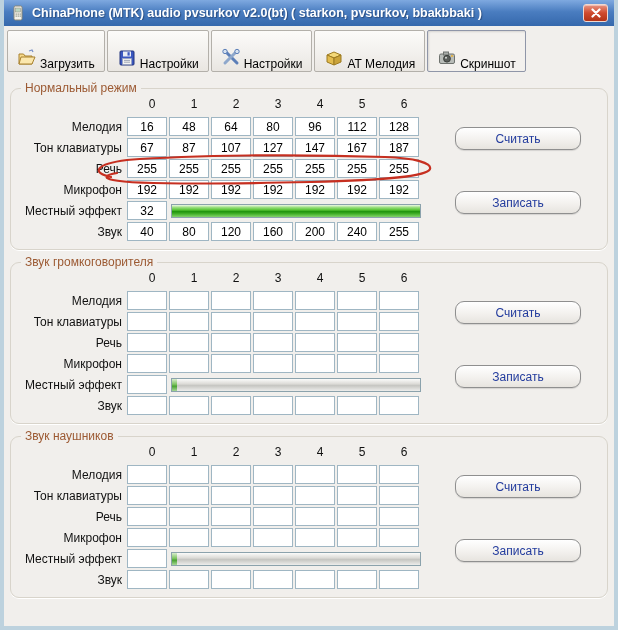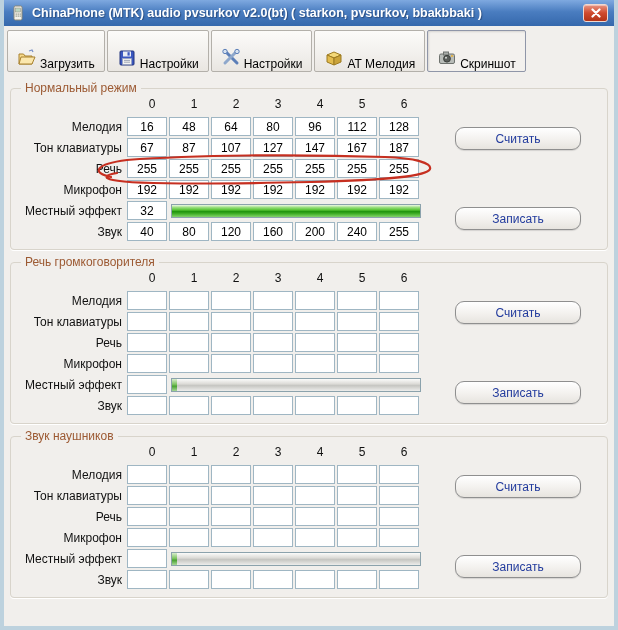--- a/index.html
+++ b/index.html
@@ -32,21 +32,21 @@
     height:42px; display:flex; align-items:flex-end; gap:3px; padding:0 9px;
     background:linear-gradient(180deg,#fcfbf9 0%, #f1efec 60%, #e9e6e1 100%);
     border:1px solid #b3b0aa; border-radius:2px; cursor:pointer; white-space:nowrap;
   }
   .tb-btn.pressed {
     background:#f3f1ee; border:1px solid #8f96a8; box-shadow:inset 1px 1px 2px rgba(0,0,0,.12);
   }
   .tb-btn svg { flex:0 0 auto; }
 
   .groupbox {
-    position:relative; border:1px solid #d8d4cb; border-radius:4px;
+    position:relative; border:1px solid #d8d4cb; border-radius:9px;
     margin:6px 4px 12px 4px; padding:8px 6px 6px 6px;
     box-shadow:0 1px 0 #fff;
   }
   .groupbox-title {
     position:absolute; top:-8px; left:10px; background:#f1efec; padding:0 4px;
     color:#9c5a33; font-size:12px;
   }
   .grid { position:relative; }
   .col-header { display:flex; margin-left:114px; margin-bottom:5px; height:15px; }
   .col-header .col-num { width:42px; text-align:center; color:#111; }
@@ -68,21 +68,21 @@
     background:linear-gradient(180deg,#d8eccc 0%,#7cc360 45%,#4aa332 60%,#a7d896 100%);
   }
 
   .side-btn {
     position:absolute; right:26px; width:126px; height:23px; border-radius:9px;
     border:1px solid #8f8f8f; color:#223b9d; font-size:12px; font-family:"Liberation Sans",sans-serif;
     background:linear-gradient(180deg,#ffffff 0%,#f3f1ee 55%,#e7e4df 100%); cursor:pointer;
     box-shadow:0 1px 1px rgba(0,0,0,.12);
   }
   .side-btn.read { top:38px; }
-  .side-btn.write { top:102px;margin-top:16px; }
+  .side-btn.write { top:102px; }
 
   .annotation { position:absolute; pointer-events:none; }
 </style>
 </head>
 <body>
 
 <div class="window">
 
   <div class="titlebar">
     <svg class="app-icon" viewBox="0 0 16 16">
@@ -221,21 +221,21 @@
               <input class="cell" type="text" value="255" style="">
             </div>
             <svg class="annotation" viewBox="0 0 384 36" width="384" height="36" style="left: 36px; top: 55px;">
               <path d="M 58 25 C 38 21, 42 12, 74 8 C 140 3, 244 2, 332 5 C 362 6, 379 11, 377 17 C 374 24, 338 28, 258 30 C 168 32, 82 33, 60 28 C 50 26, 52 23, 64 21" fill="none" stroke="#c62f20" stroke-width="2.2" stroke-linecap="round"></path>
             </svg>
           </div>
           <button class="side-btn read">Считать</button>
           <button class="side-btn write">Записать</button>
         </div>
         <div class="groupbox">
-          <span class="groupbox-title">Речь громкоговорителя</span>
+          <span class="groupbox-title">Звук громкоговорителя</span>
           <div class="grid">
             <div class="col-header">
               <span class="col-num">0</span>
               <span class="col-num">1</span>
               <span class="col-num">2</span>
               <span class="col-num">3</span>
               <span class="col-num">4</span>
               <span class="col-num">5</span>
               <span class="col-num">6</span>
             </div>

